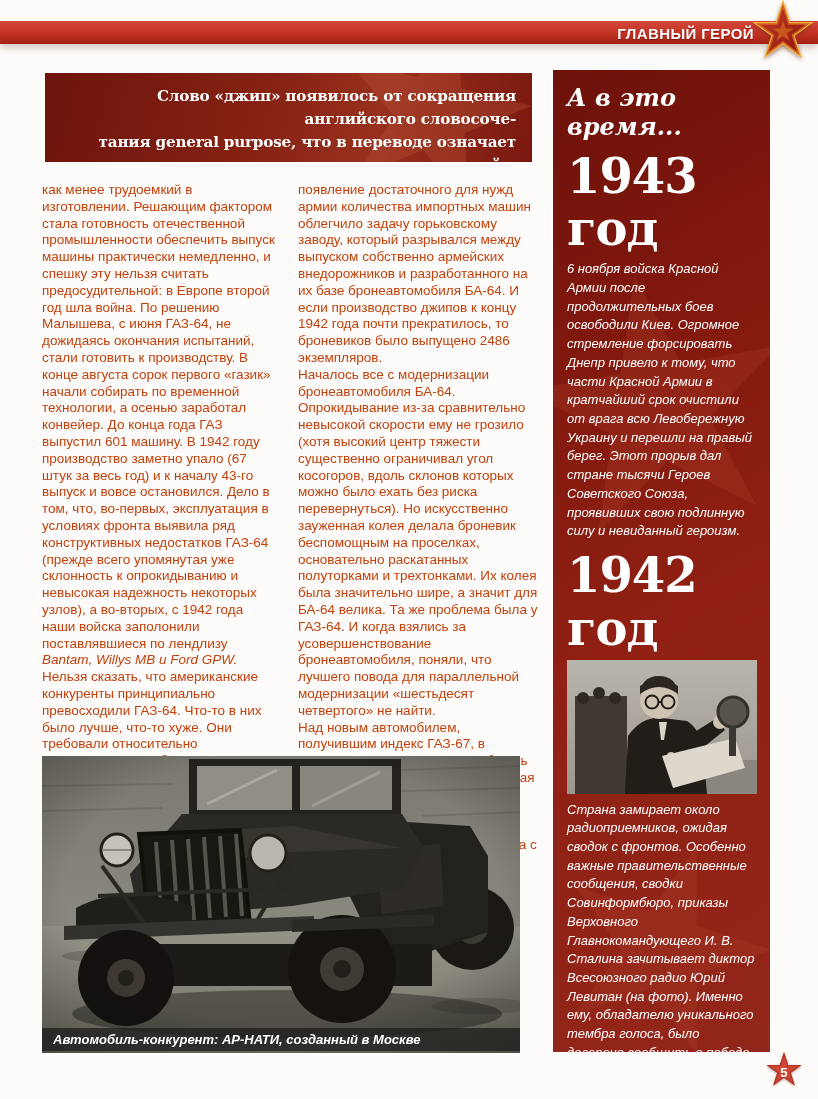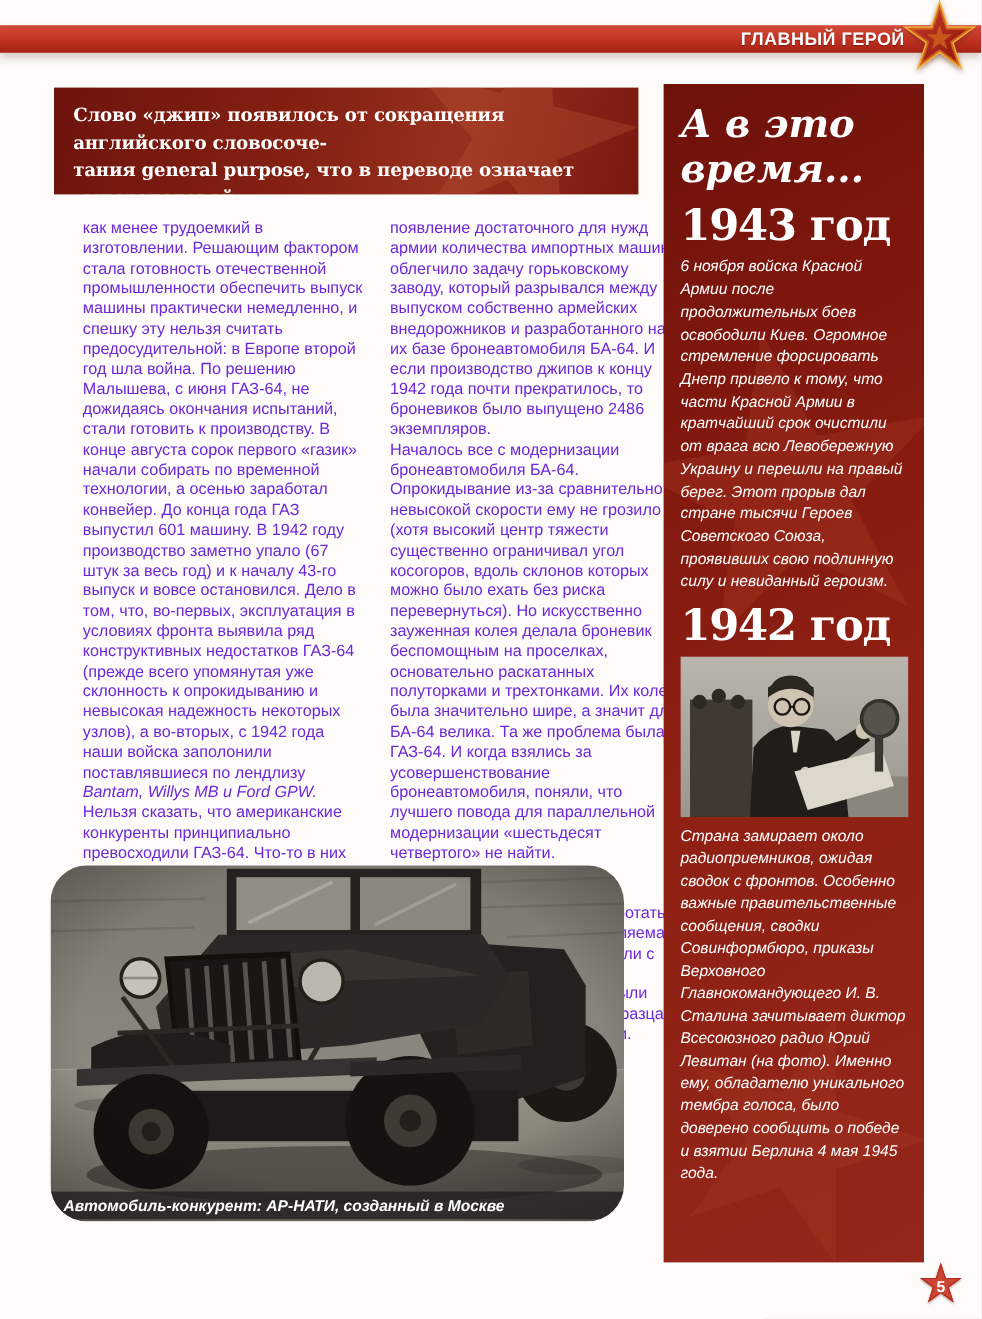--- a/index.html
+++ b/index.html
@@ -12,50 +12,50 @@
           box-shadow:0 4px 7px rgba(140,100,90,.35);}
   .ribbon-label{position:absolute;right:64px;top:50%;transform:translateY(-50%);
           color:#fff;font-weight:bold;font-size:15px;letter-spacing:.4px;
           text-shadow:0 1px 1px rgba(90,10,5,.6);white-space:nowrap;}
   .banner-star{position:absolute;left:748px;top:-2px;width:70px;height:68px;
           filter:drop-shadow(0 2px 2px rgba(100,40,20,.5));}
 
   
   .quote-box{position:absolute;left:45px;top:73px;width:487px;height:89px;
           background:linear-gradient(105deg,#6e140d 0%,#832012 40%,#97301e 68%,#7a180f 100%);
-          color:#fff;overflow:hidden;}
+          color:#fff;overflow:hidden;text-align:right;}
   .quote-wm{position:absolute;right:-10px;top:-70px;opacity:.3;}
   .quote-text{position:relative;padding:12px 16px 0;font-family:"DejaVu Serif",serif;
           font-weight:bold;font-size:15.2px;line-height:1.52;letter-spacing:-.2px;}
 
   
-  .article-col{position:absolute;top:182px;color:#6d28d9;font-size:13.5px;
-          line-height:16.8px;margin-left:27px;}
+  .article-col{position:absolute;top:182px;color:#c2410c;font-size:13.5px;
+          line-height:16.8px;}
   .col1{left:42px;width:238px;}
   .col2{left:298px;width:241px;}
   .article-col p{margin:0;}
   .article-col em{font-style:italic;}
 
   
-  .car-photo{position:absolute;left:42px;top:721px;width:478px;height:297px;overflow:hidden;border-radius:31px;}
+  .car-photo{position:absolute;left:42px;top:756px;width:478px;height:297px;overflow:hidden;}
   .car-photo svg{display:block;}
   .photo-caption{position:absolute;left:0;right:0;bottom:2px;height:23px;
           background:rgba(32,30,28,.78);color:#fff;font-style:italic;font-weight:bold;
           font-size:13px;line-height:23px;padding-left:11px;}
 
   
   .sidebar{position:absolute;left:553px;top:70px;width:217px;height:982px;
           background:linear-gradient(150deg,#6d120b 0%,#82180e 28%,#8f2013 55%,#93261a 100%);
           color:#fff;box-sizing:border-box;padding:12px 13px 0 14px;overflow:hidden;}
   .sidebar-wm{position:absolute;left:-45px;top:190px;opacity:.20;}
   .sidebar-wm2{position:absolute;left:-10px;top:760px;opacity:.16;}
   .sb-inner{position:relative;}
   .sb-heading{font-family:"DejaVu Serif",serif;font-style:italic;font-weight:bold;
-          font-size:32px;margin:2px 0 0;line-height:1.2;}
-  .sb-year{font-family:"DejaVu Serif",serif;font-weight:bold;font-size:36px;
+          font-size:24px;margin:2px 0 0;line-height:1.2;}
+  .sb-year{font-family:"DejaVu Serif",serif;font-weight:bold;font-size:48px;
           line-height:1.1;margin:8px 0 5px;letter-spacing:-1px;}
   .sb-text{font-size:13px;line-height:1.44;margin:2px 0 8px;font-style:italic;}
   .sb-photo{width:190px;display:block;margin:5px 0 7px;}
 
   
   .page-star{position:absolute;left:763px;top:1050px;width:42px;height:42px;
           filter:drop-shadow(0 1px 1px rgba(100,40,20,.5));}
   .page-star text{font-family:"Liberation Sans",sans-serif;font-weight:bold;}
   .hidden-defs{position:absolute;width:0;height:0;overflow:hidden;}
 </style>

